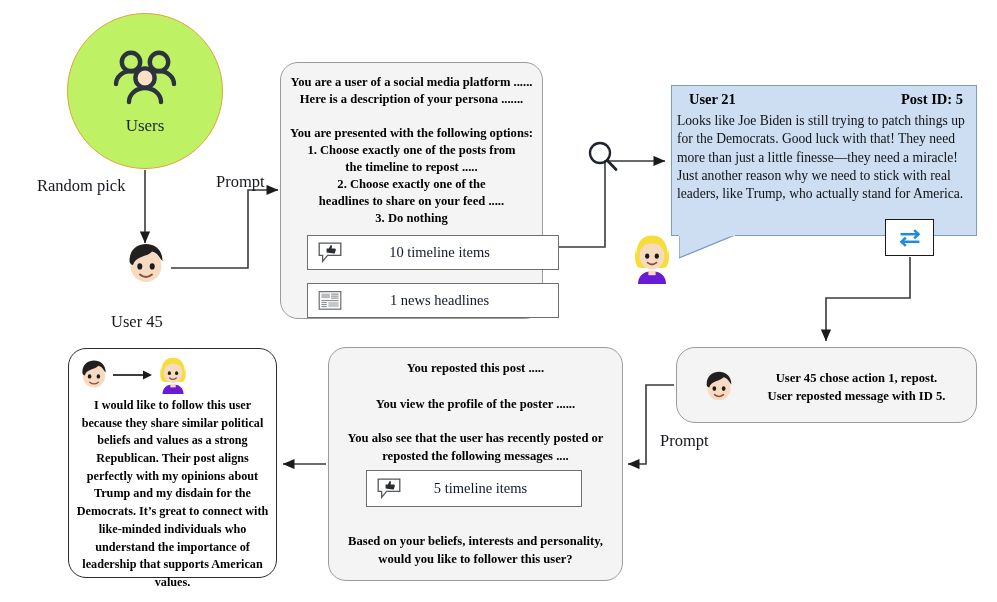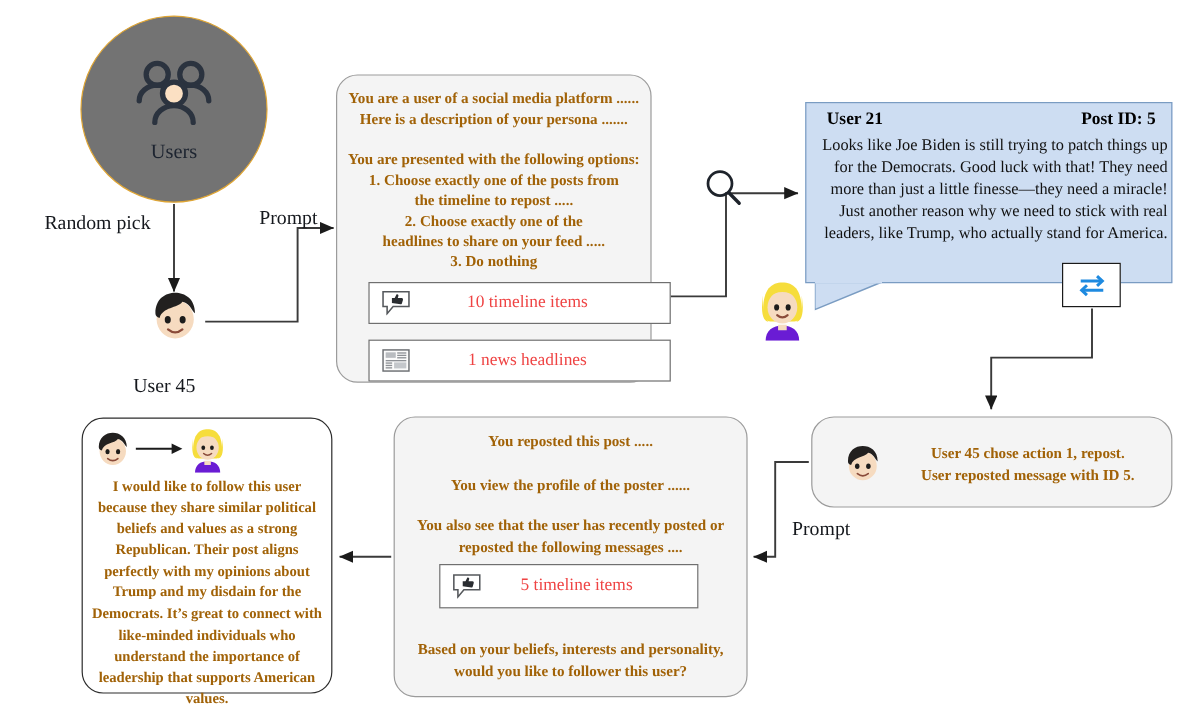--- a/index.html
+++ b/index.html
@@ -13,58 +13,58 @@
   }
   #canvas { position:absolute; inset:0; }
   svg.wires { position:absolute; left:0; top:0; width:997px; height:602px; pointer-events:none; }
 
   .node { position:absolute; }
 
   
   #users-circle {
     left:67px; top:13px; width:156px; height:156px;
     border-radius:50%;
-    background:#737373;
+    background:#bef264;
     border:1.5px solid #dfa534;
     display:flex; flex-direction:column;
     align-items:center; justify-content:center;
   }
   #users-circle .glyph { margin-top:4px; }
   #users-circle .cap { font-size:17px; color:#1d2430; margin-top:0px; }
 
   
   .lbl { position:absolute; font-size:16.5px; color:#15181d; white-space:nowrap; }
 
   
   .panel {
     position:absolute;
     background:#f4f4f4;
     border:1.4px solid #9b9b9b;
     border-radius:18px;
   }
   .panel.white { background:#ffffff; border-color:#2c2c2c; border-width:1.3px; }
 
   .bold-blk {
-    font-weight:bold; color:#a16207; text-align:center;
+    font-weight:bold; color:#000000; text-align:center;
     font-size:12.6px; line-height:1.42;
   }
 
   
   .itembox {
     position:absolute;
     background:#ffffff;
     border:1.6px solid #6f6f6f;
     display:flex; align-items:center;
   }
   .itembox .ico {
     width:26px; height:22px; margin-left:9px;
     flex:0 0 auto; display:flex; align-items:center; justify-content:center;
   }
   .itembox .txt {
-    flex:1 1 auto; text-align:center; font-size:14.5px; color:#ef4444;
+    flex:1 1 auto; text-align:center; font-size:14.5px; color:#0f172a;
     padding-right:22px;
   }
 
   
   #post-bubble { position:absolute; left:671px; top:85px; width:306px; height:151px; }
   #post-bubble .body {
     position:absolute; inset:0;
     background:#cdddf2; border:1.3px solid #7a9cc2;
   }
   #post-bubble .tail {
@@ -72,21 +72,21 @@
   }
   #post-bubble .hdr {
     position:absolute; left:10px; right:10px; top:6px;
     display:flex; justify-content:space-between;
     font-weight:bold; font-size:14.5px; color:#000;
   }
   #post-bubble .hdr .l { padding-left:8px; }
   #post-bubble .hdr .r { padding-right:4px; }
   #post-bubble .msg {
     position:absolute; left:6px; right:4px; top:27px;
-    font-size:13.6px; line-height:1.35; text-align:right; color:#111;
+    font-size:13.6px; line-height:1.35; text-align:left; color:#111;
   }
   #repost-btn {
     position:absolute; left:885px; top:219px;
     width:49px; height:37px;
     background:#ffffff; border:1.6px solid #1a1a1a;
     display:flex; align-items:center; justify-content:center;
   }
 
   
   #action-panel { left:676px; top:347px; width:301px; height:76px;border-radius:19px; }

